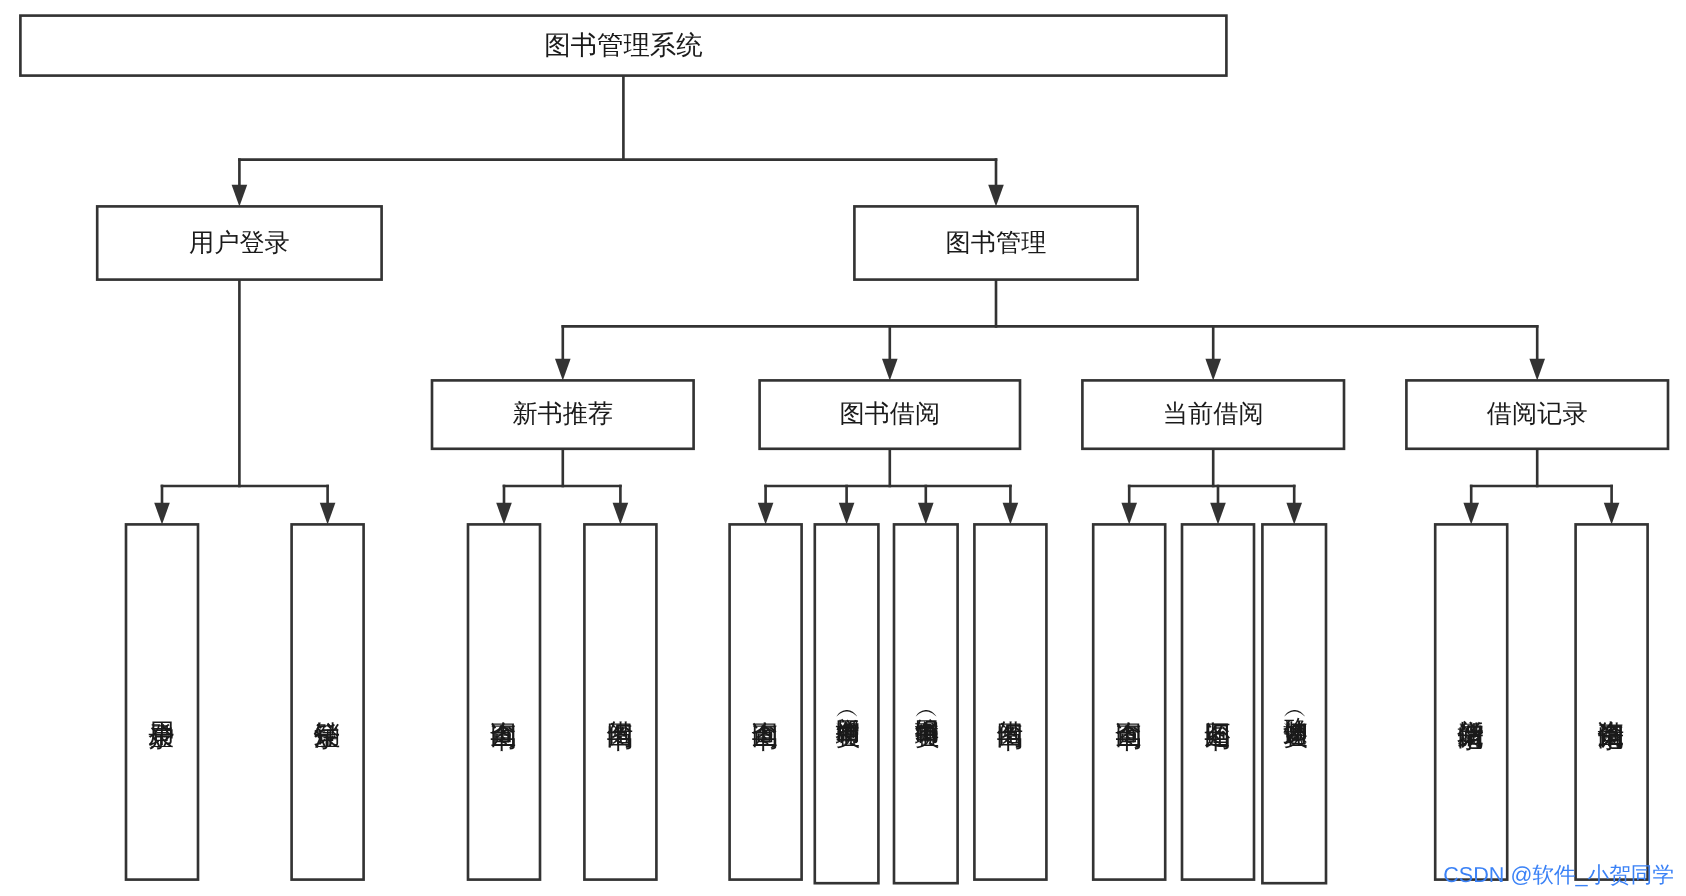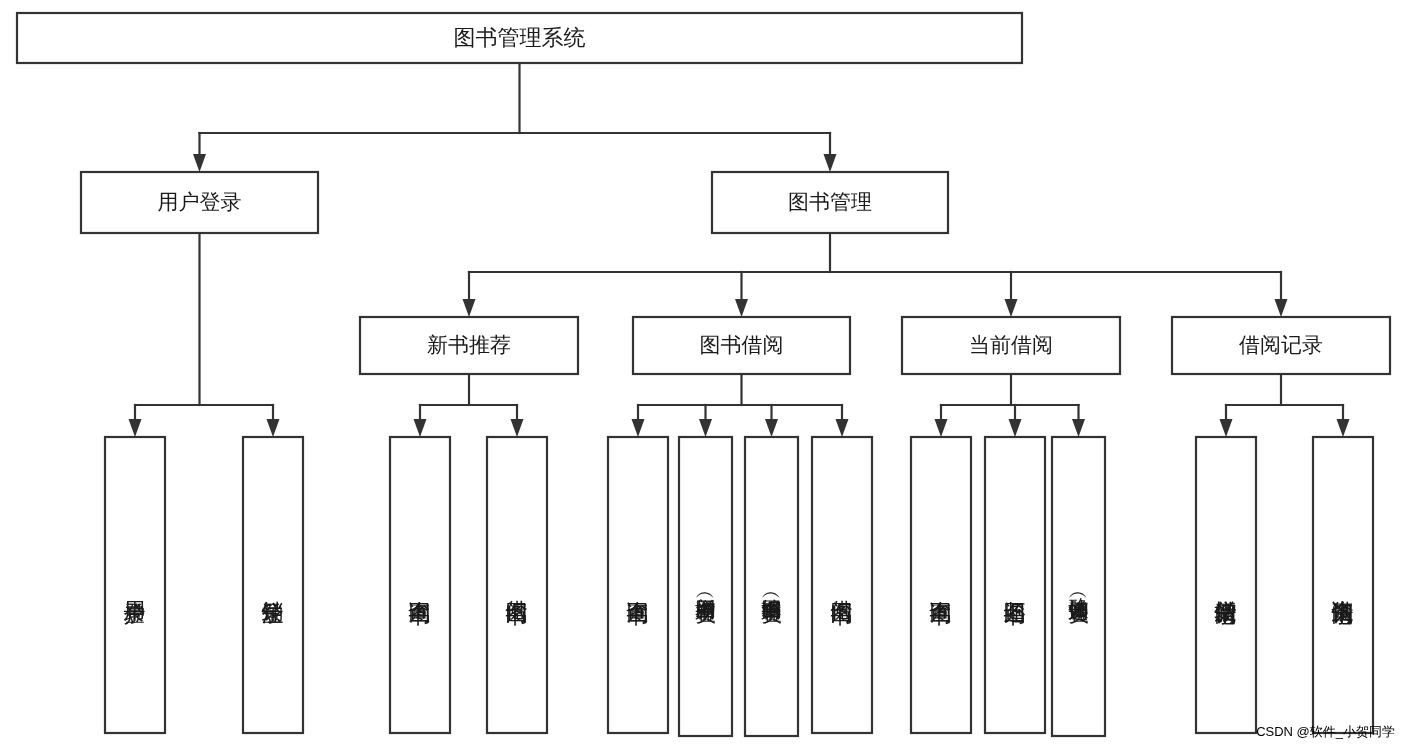--- a/index.html
+++ b/index.html
@@ -70,22 +70,22 @@
     display: flex;
     align-items: center;
     justify-content: center;
     pointer-events: none;
   }
   .watermark {
     position: absolute;
     right: 10px;
     bottom: 6px;
     font-family: "Liberation Sans", "DejaVu Sans", sans-serif;
-    font-size: 13px;
-    color: #000000;
+    font-size: 18px;
+    color: #3b82f6;
     white-space: nowrap;
     user-select: none;
   }
 </style>
 </head>
 <body>
 
 <div id="diagram-root">
 
   <svg class="flow" viewBox="0 0 1405 747" xmlns="http://www.w3.org/2000/svg">

